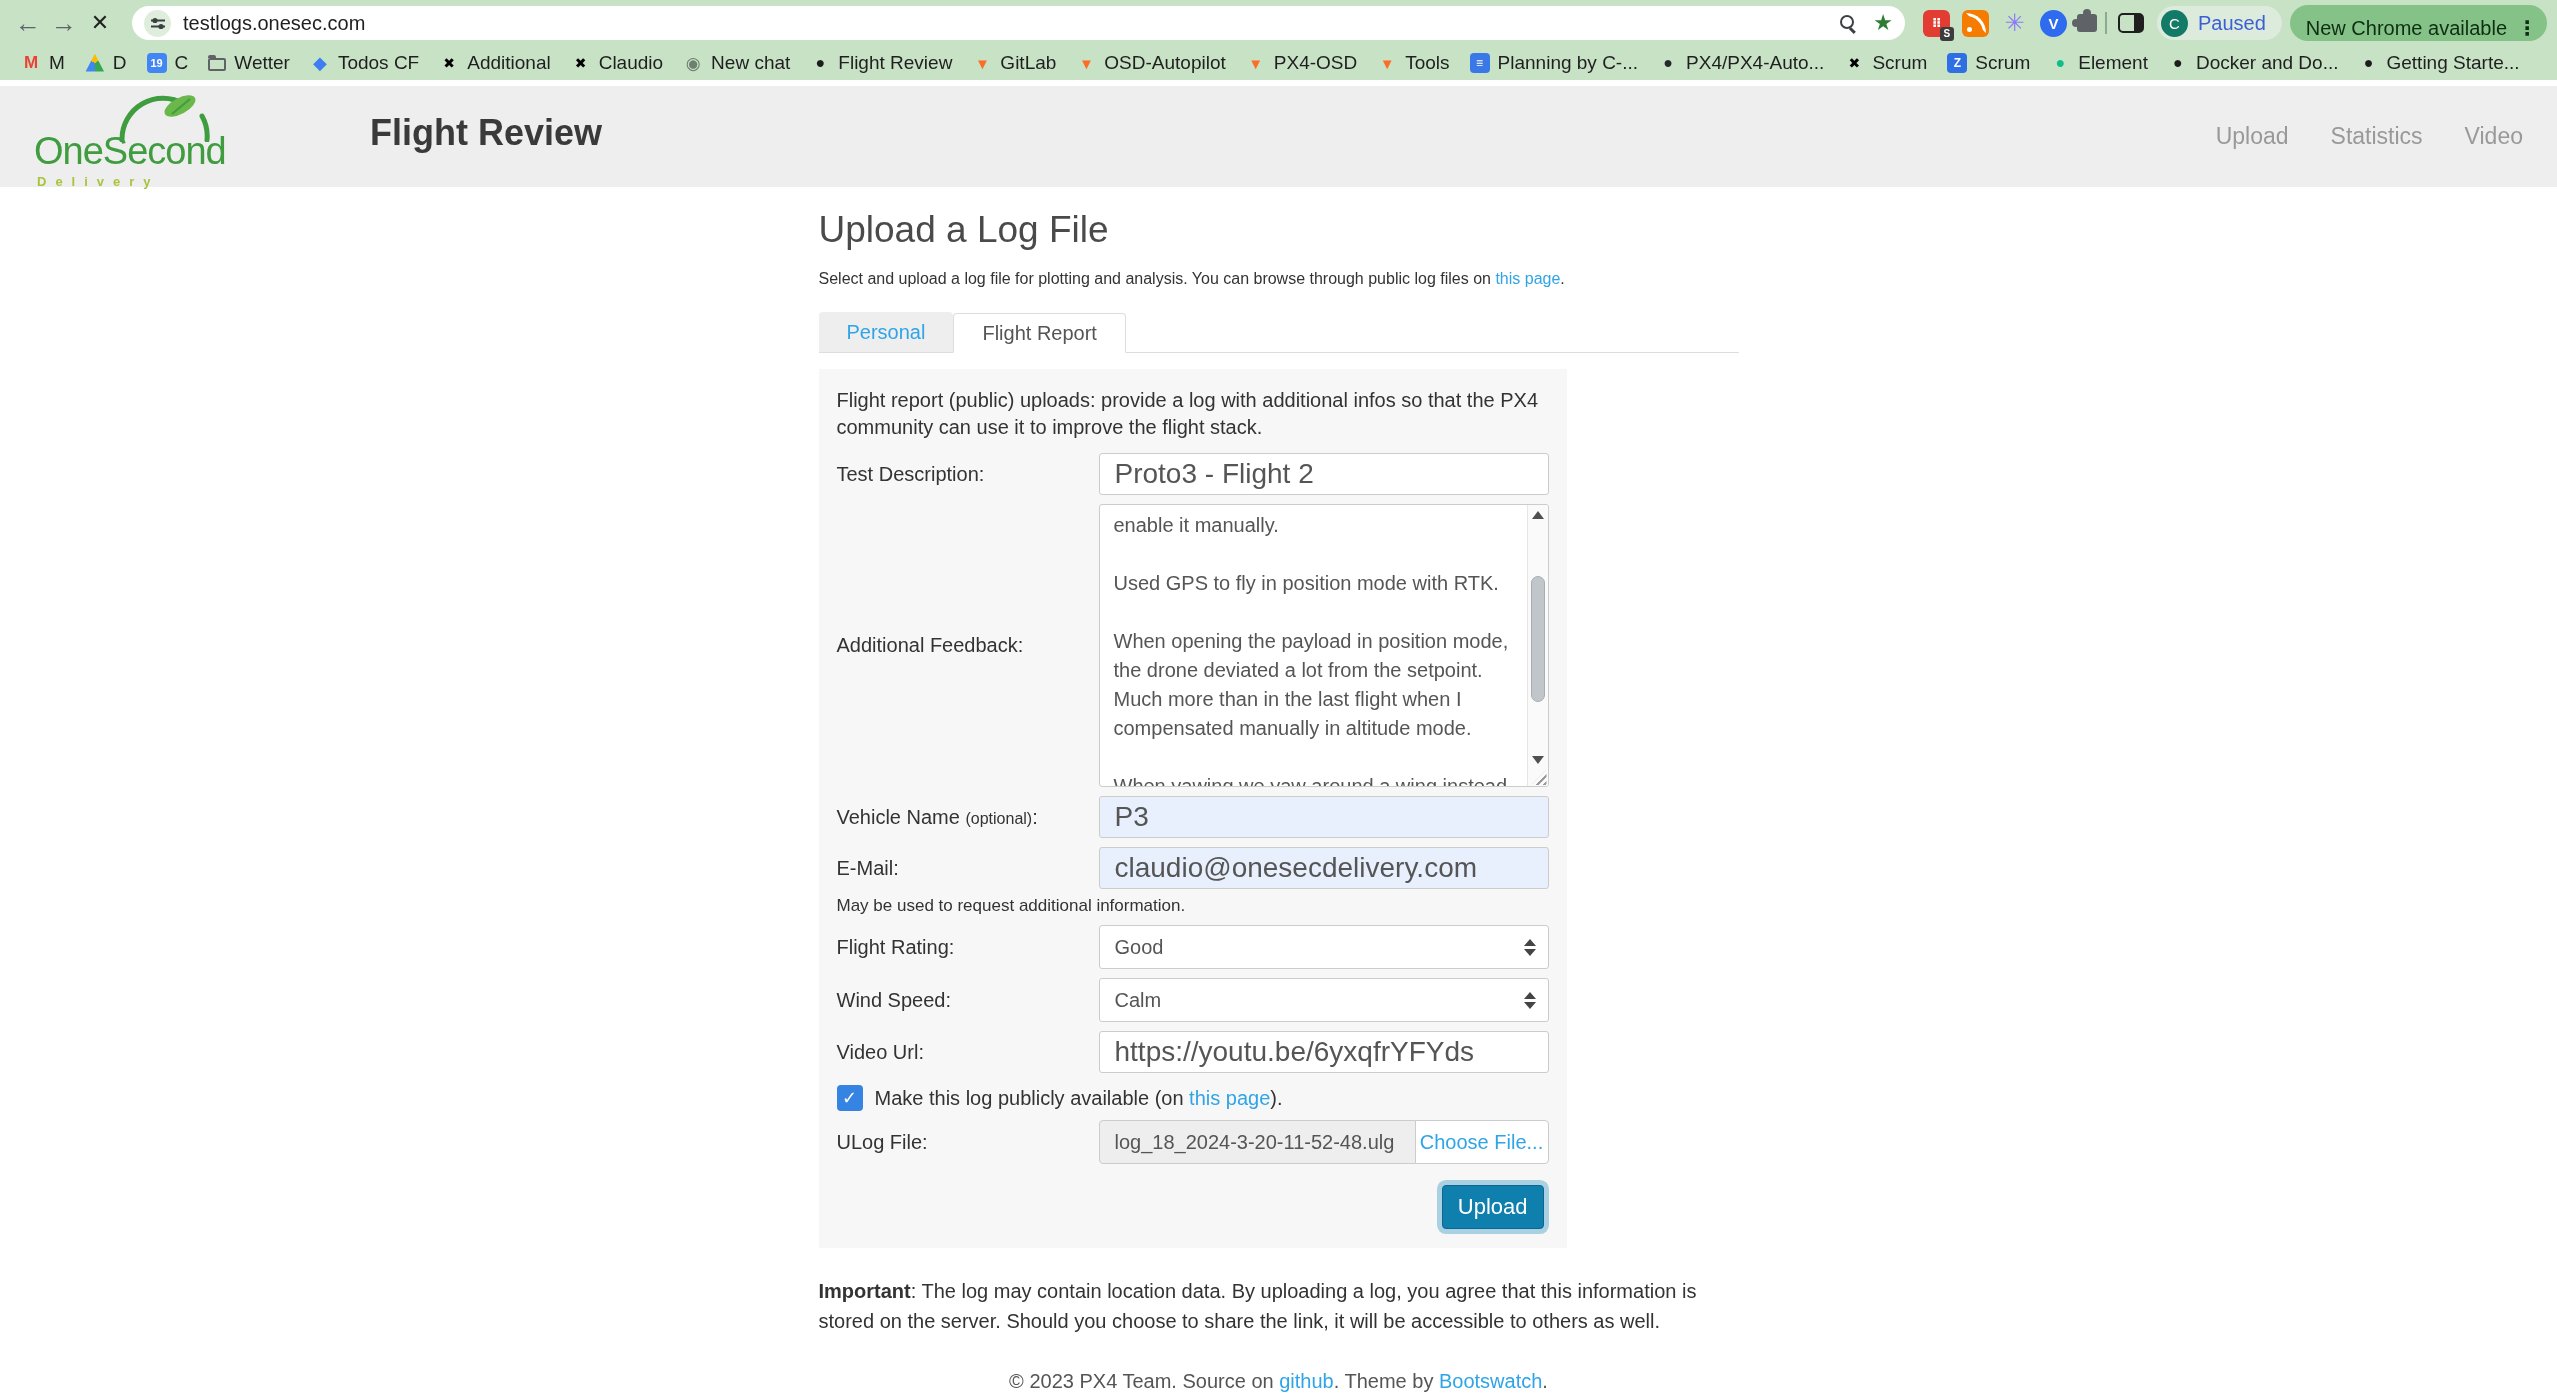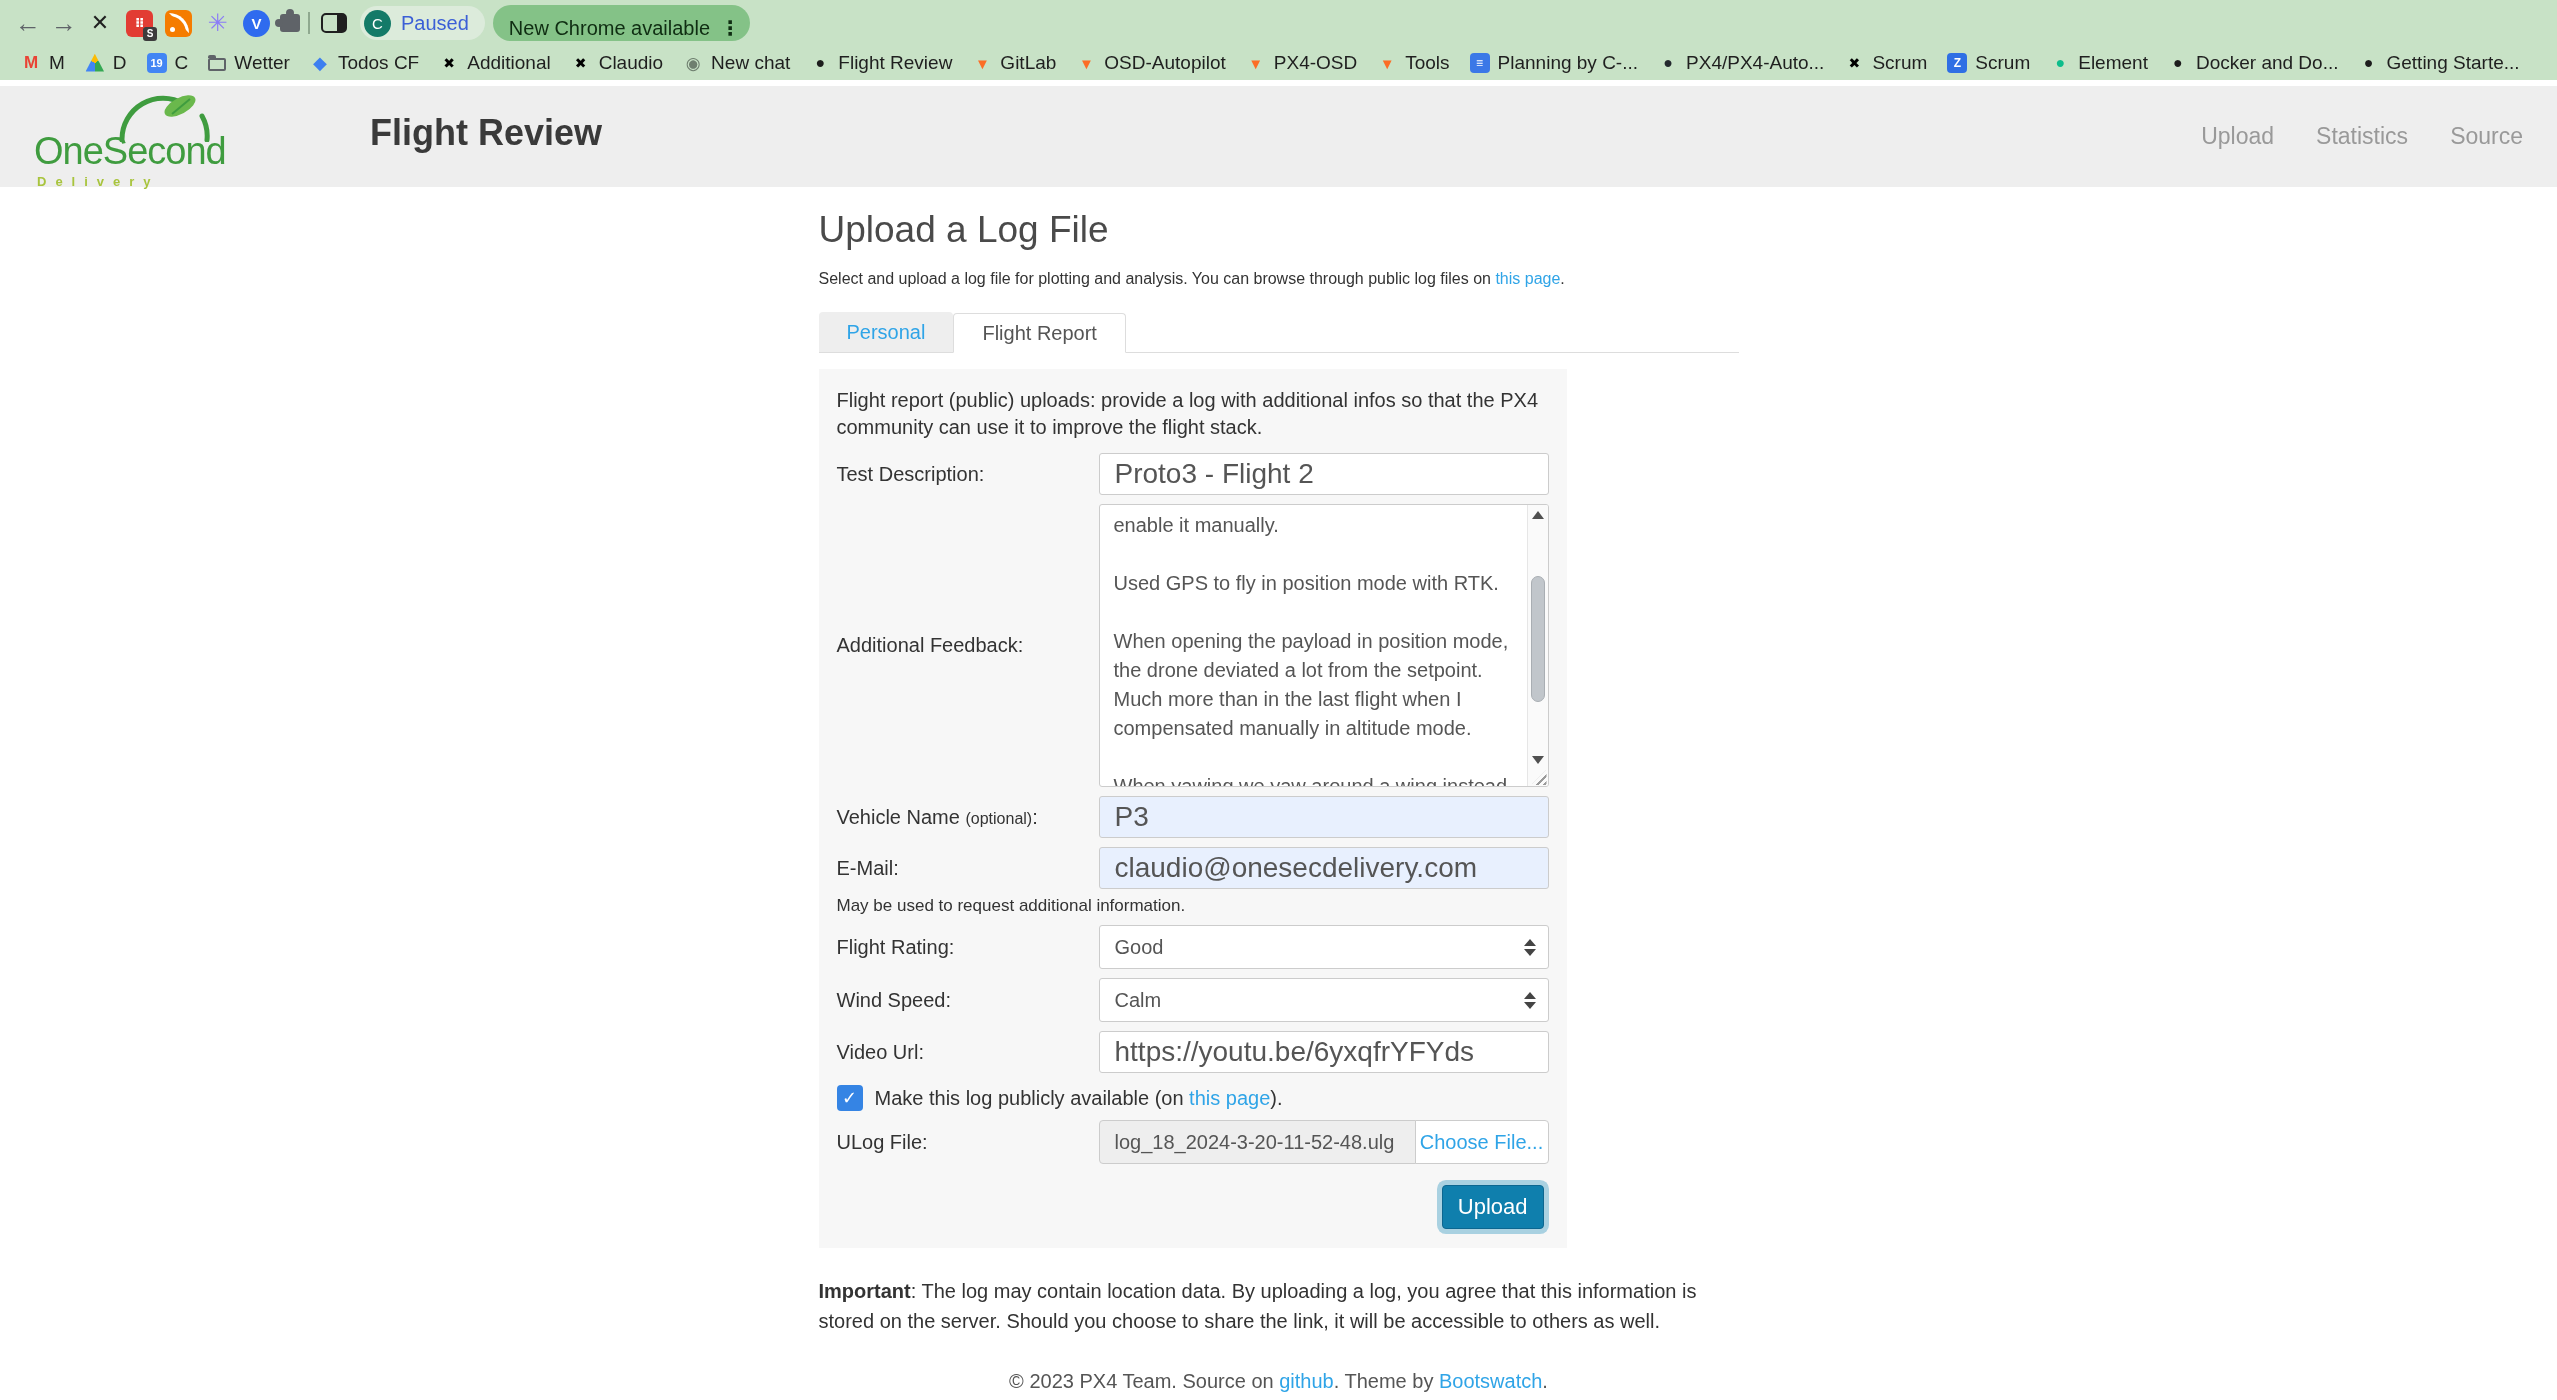--- a/index.html
+++ b/index.html
@@ -145,20 +145,35 @@
 </style>
 </head>
 <body>
 
 <div class="screen">
 
   <div class="topbar">
     <div class="nav-btn">←</div>
     <div class="nav-btn">→</div>
     <div class="nav-btn stop-btn">✕</div>
+    <div class="urlbar">
+      <div class="site-chip">
+        <svg width="16" height="13" viewBox="0 0 16 13">
+          <line x1="1" y1="3.5" x2="15" y2="3.5" stroke="#3c4043" stroke-width="2"></line>
+          <circle cx="5" cy="3.5" r="2.6" fill="#3c4043"></circle>
+          <line x1="1" y1="9.5" x2="15" y2="9.5" stroke="#3c4043" stroke-width="2"></line>
+          <circle cx="11" cy="9.5" r="2.6" fill="#3c4043"></circle>
+        </svg>
+      </div>
+      <span class="url-text">testlogs.onesec.com</span>
+      <div class="url-right">
+        <span class="magnifier"></span>
+        <span class="star">★</span>
+      </div>
+    </div>
     <div class="ext-area" id="ext-area">
         <div class="ext ext-streak">⠿<span class="ext-badge">S</span></div>
         <div class="ext ext-rss"></div>
         <div class="ext ext-flower">✳</div>
         <div class="ext ext-vimium">V</div>
       </div>
     <div class="puzzle"></div>
     <div class="tb-div"></div>
     <div class="nav-btn">
         <span class="sidebar-ic"></span>
@@ -270,21 +285,21 @@
           <ellipse cx="66" cy="12" rx="17" ry="8" fill="#6ab84c" transform="rotate(-28 66 12)"></ellipse>
           <line x1="58" y1="20" x2="76" y2="5" stroke="#3f9c3f" stroke-width="2"></line>
         </svg>
         <div class="logo-one">OneSecond</div>
         <div class="logo-del">Delivery</div>
       </div>
       <div class="brand-title">Flight Review</div>
       <div class="nav-links" id="nav-links">
           <a href="#">Upload</a>
           <a href="#">Statistics</a>
-          <a href="#">Source</a>
+          <a href="#">Video</a>
         </div>
     </div>
 
     <div class="container">
       <h1 class="pagetitle">Upload a Log File</h1>
       <p class="intro"><span>Select and upload a log file for plotting and analysis. You can browse through public log files on </span><a class="link" href="#">this page</a><span>.</span></p>
 
       <div class="tabs">
         <div class="tab tab-personal">Personal</div>
         <div class="tab tab-active">Flight Report</div>

